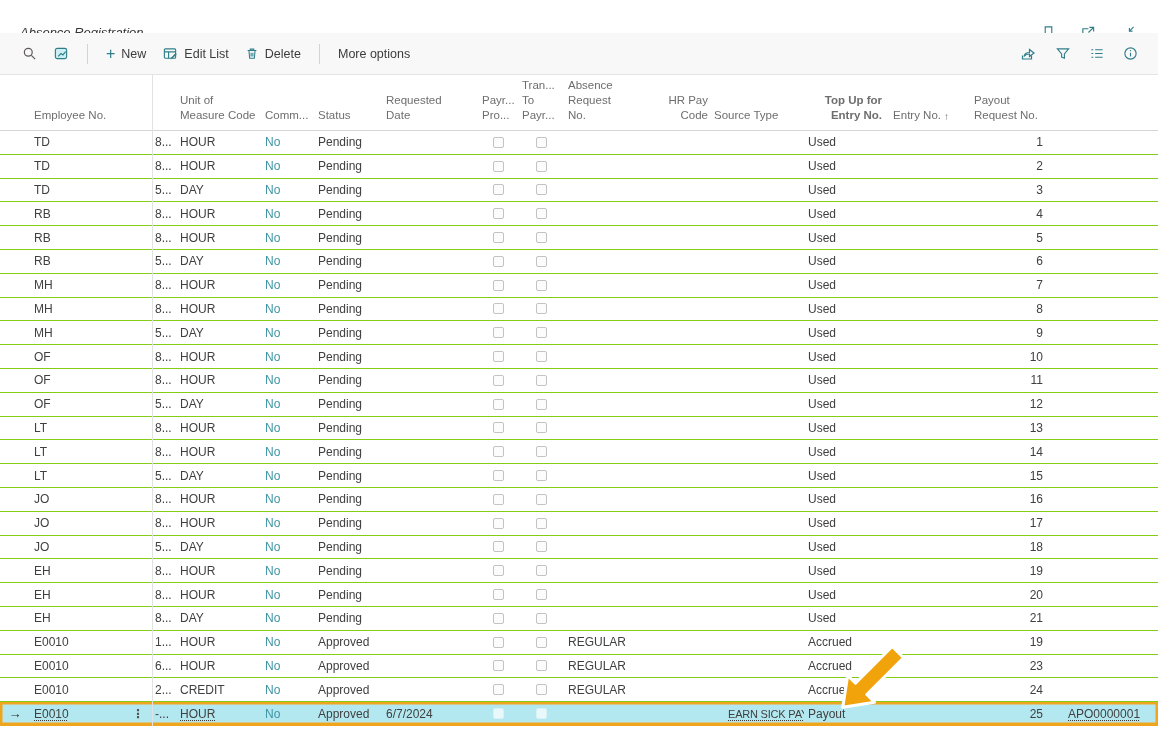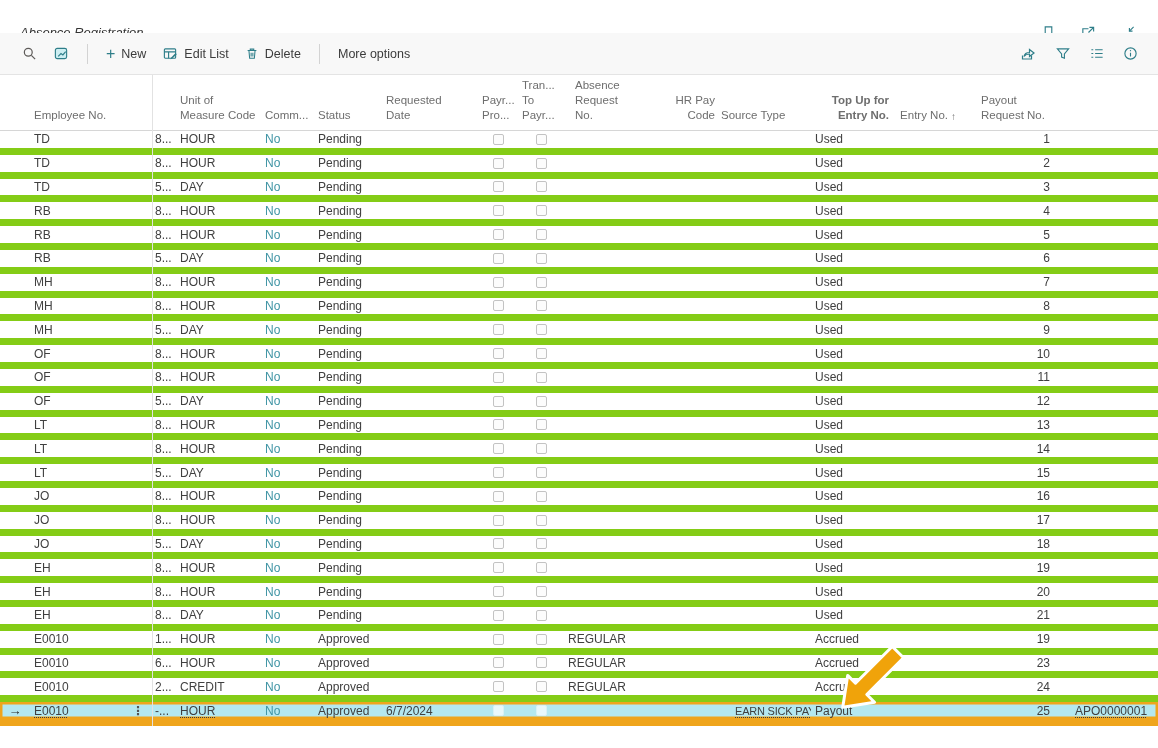--- a/index.html
+++ b/index.html
@@ -22,37 +22,37 @@
     font-family:inherit; font-size:12.5px; color:#3b3b3b; padding:5px 8px; }
   .tb-btn svg { display:block; }
   .plus-glyph { color:#2e7e89; font-size:16px; font-weight:400; line-height:1; }
   .tb-divider { width:1px; height:20px; background:#d3d3d3; margin:0 10px; }
   .tb-right { margin-left:auto; display:flex; align-items:center; gap:14px; padding-right:4px; }
   
   .table { position:absolute; top:75px; left:0; right:0; }
   .thead { display:flex; align-items:flex-end; height:56px; border-bottom:1px solid #d6d6d6; }
   .hcell { font-size:11.5px; line-height:1.3; color:#6e6e6e; padding:0 4px 7px 4px;
     white-space:pre-line; overflow:hidden; display:flex; align-items:flex-end; }
-  .row { display:flex; height:23.8px; border-bottom:7px solid #84cc16; background:#fff; }
+  .row { display:flex; height:23.8px; border-bottom:1px solid #84cc16; background:#fff; }
   .row.selected { background:#b4e8f0; box-shadow: inset 0 0 0 2.5px #efa51d; border-bottom-color:#efa51d; }
   .cell { display:flex; align-items:center; height:100%; padding:0 4px; font-size:12px;
     color:#404040; white-space:nowrap; overflow:hidden; }
   
   .c-marker { width:30px; justify-content:center; padding:0; }
   .c-employee { width:122px; }
   .c-quantity { width:26px; padding-left:3px; }
   .c-uom { width:82px; padding-left:2px; }
   .c-comments { width:54px; padding-left:5px; }
   .c-status { width:68px; }
   .c-requested_date { width:96px; }
   .c-payroll_processed { width:40px; justify-content:center; }
   .c-transferred_to_payroll { width:46px; justify-content:center; }
   .hcell.c-payroll_processed, .hcell.c-transferred_to_payroll { justify-content:flex-start; padding-left:4px; }
   .c-hr_company_code { width:94px; }
-  .c-absence_request_no { width:66px;margin-left:7px; }
+  .c-absence_request_no { width:66px; }
   .c-hr_pay_code { width:80px; padding-right:2px; font-size:11px; letter-spacing:-0.2px;text-align:right; }
   .hcell.c-hr_pay_code { padding-left:12px; font-size:11.5px; letter-spacing:0; }
   .c-source_type { width:88px; }
   .c-top_up_for_entry_no { width:88px; justify-content:flex-end; text-align:right;font-weight:bold; }
   .c-entry_no { width:70px; justify-content:flex-end; text-align:right; padding-right:7px; }
   .c-payout_request_no { width:98px; padding-left:18px; }
   .link { color:#4095a5; }
   .drill, .drill span.val { text-decoration:underline dotted #3c3c3c; text-underline-offset:2px; }
   .ctx { margin-left:auto; color:#555; font-weight:bold; font-size:12px; padding-right:4px; letter-spacing:0; cursor:pointer; }
   .pointer { color:#2b2b2b; font-size:13px; }

